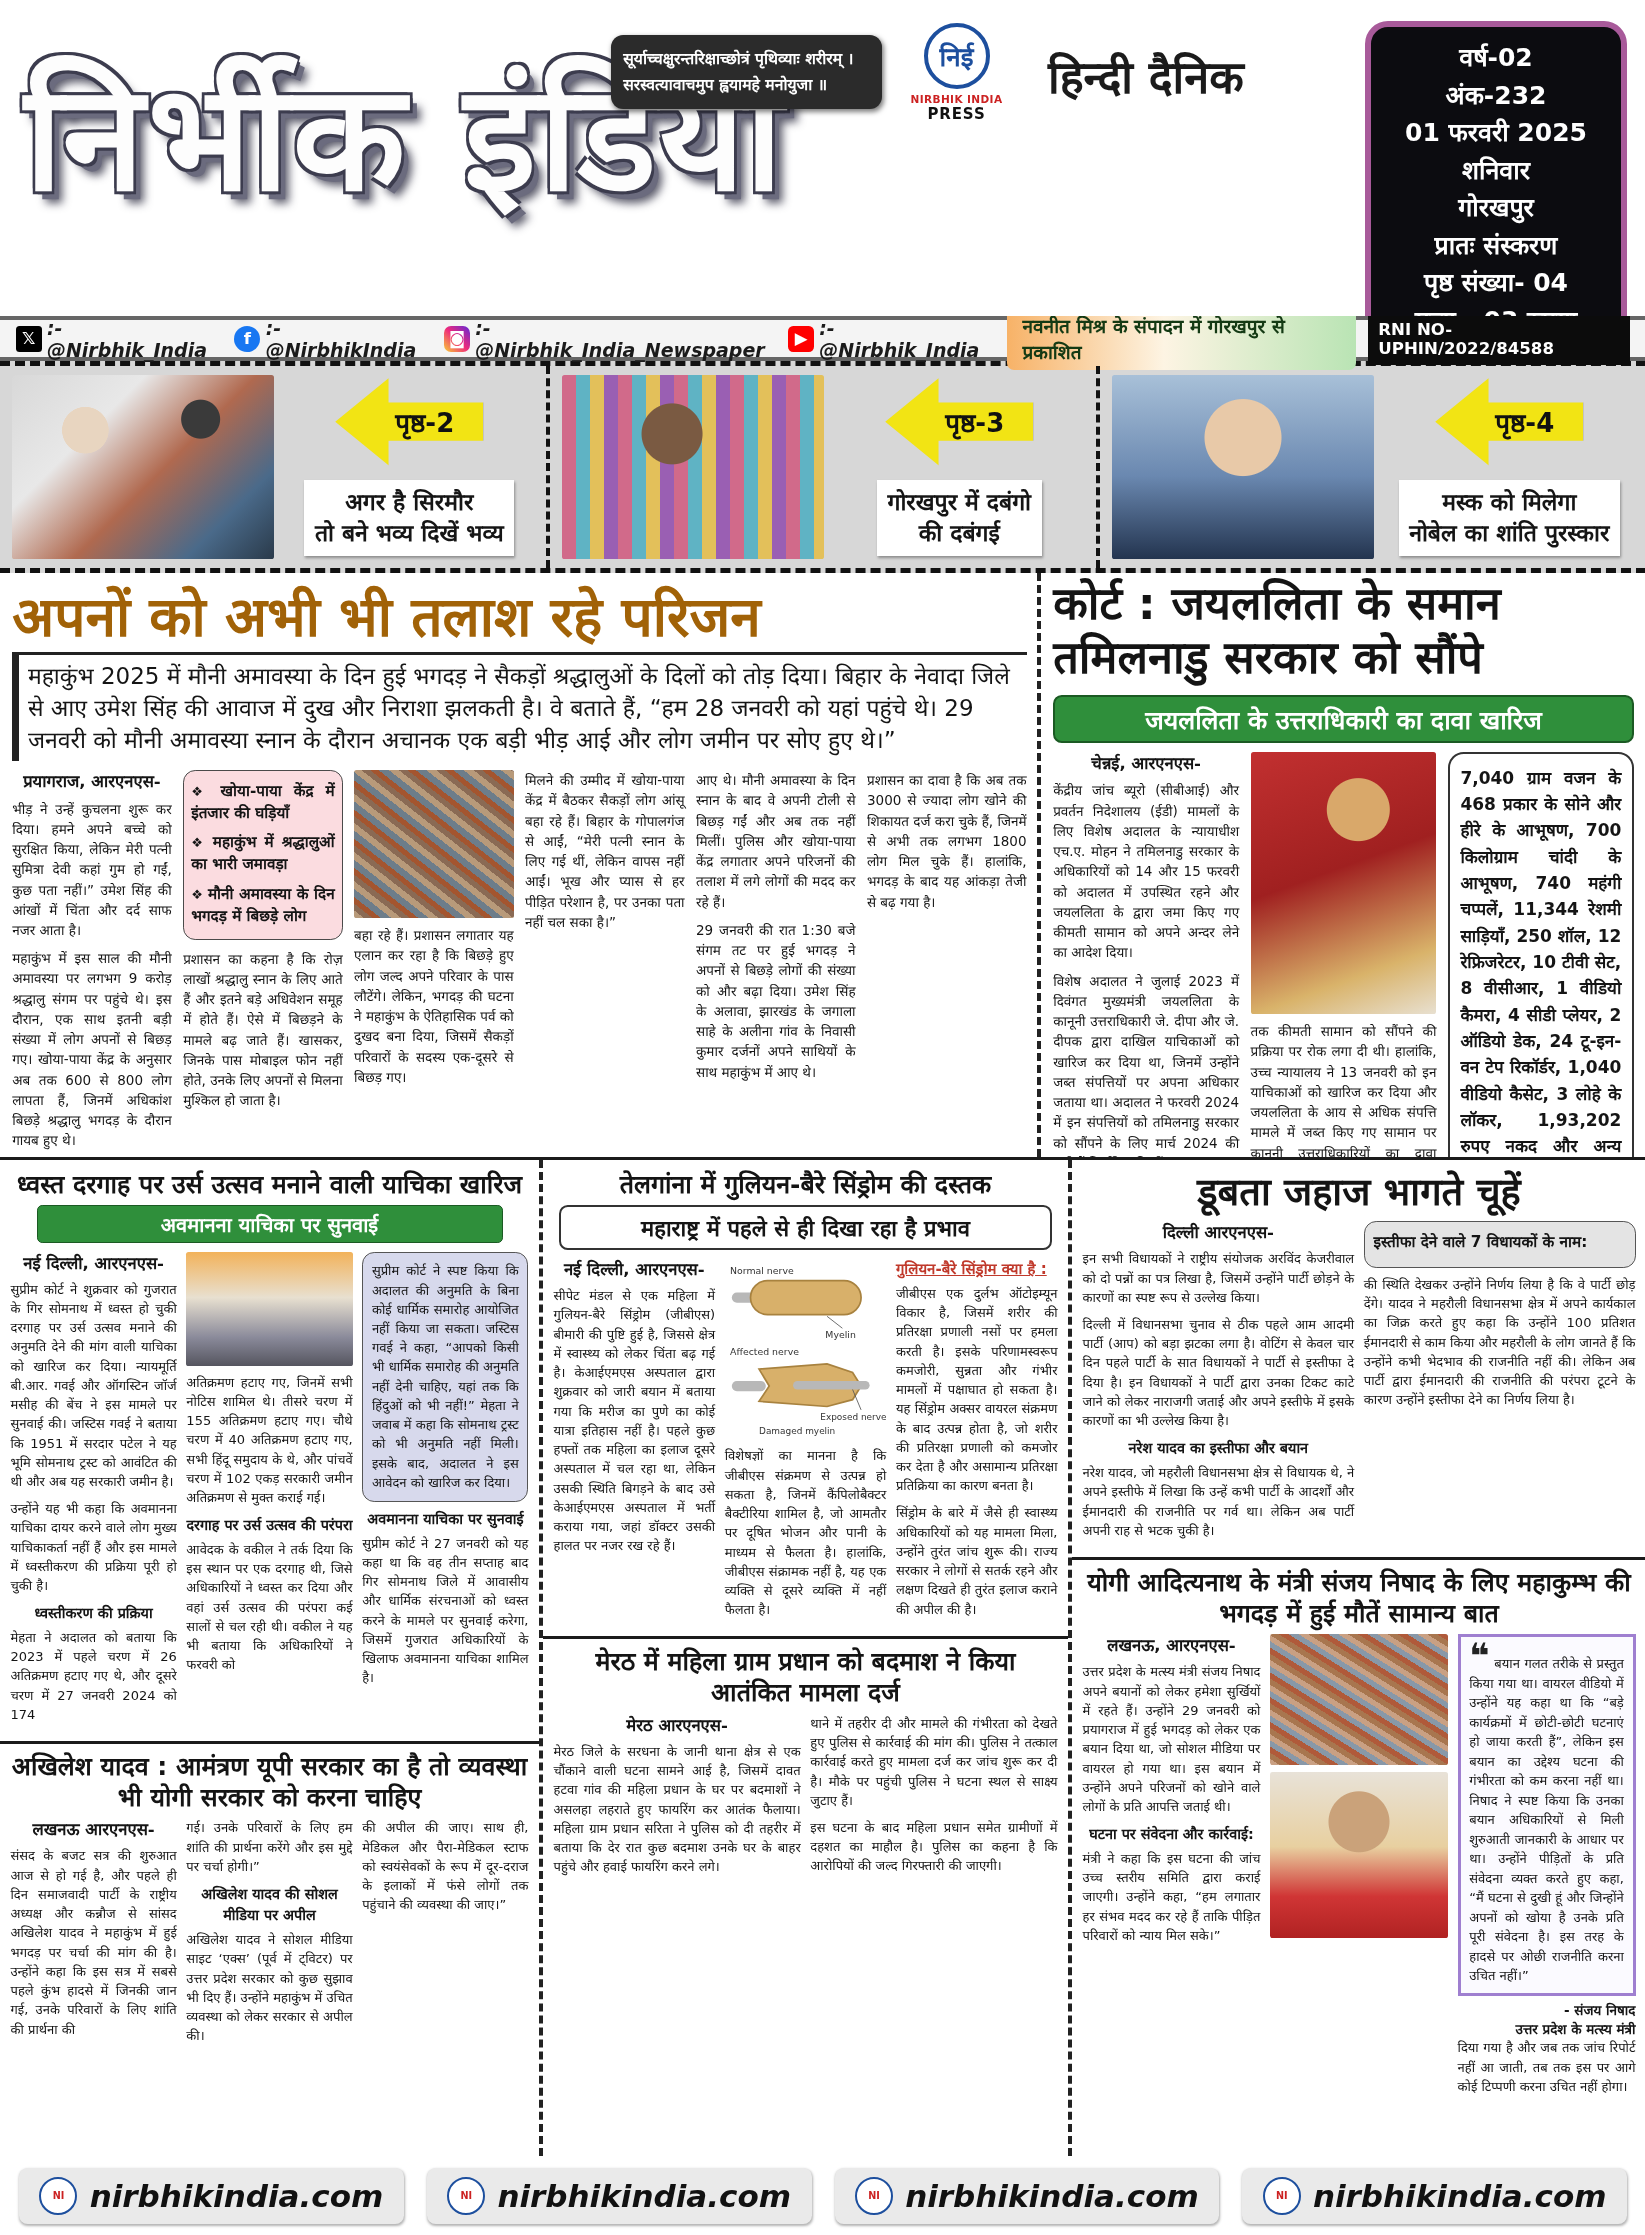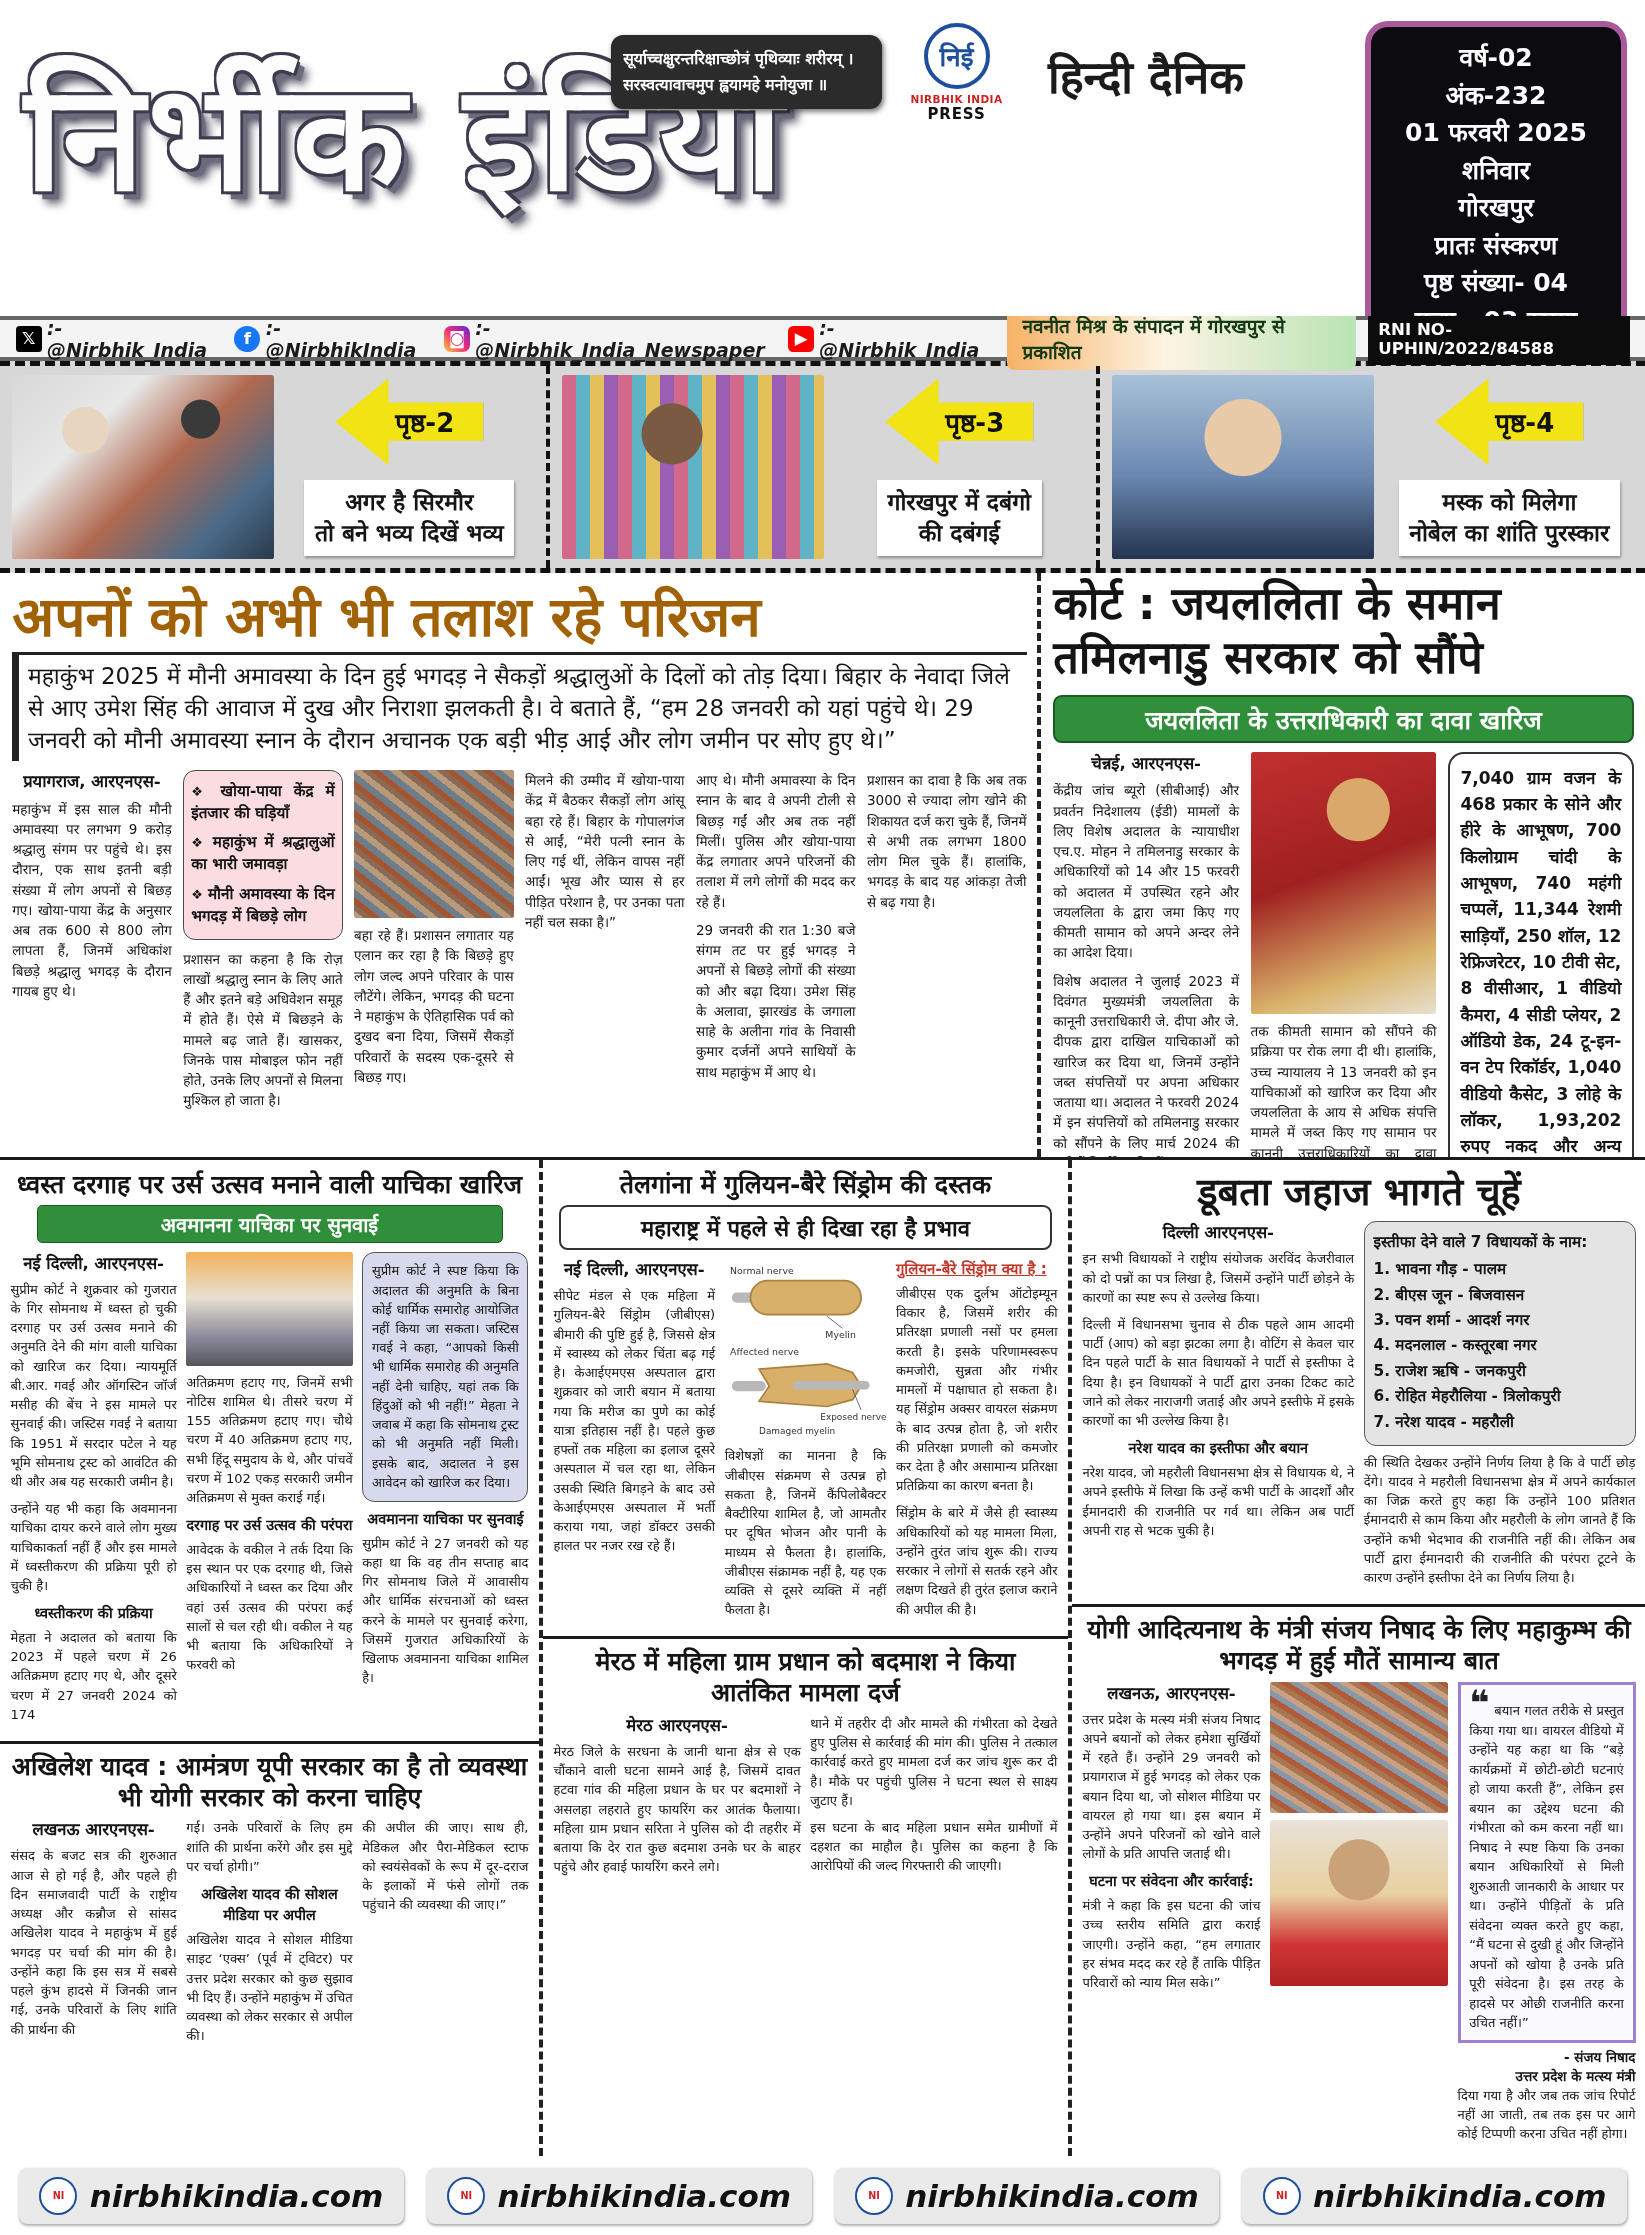--- a/index.html
+++ b/index.html
@@ -214,20 +214,21 @@
   </div>
 
   <div class="main-row">
 
     <div class="main-left">
       <div class="lead-headline">अपनों को अभी भी तलाश रहे परिजन</div>
       <div class="lead-intro">महाकुंभ 2025 में मौनी अमावस्या के दिन हुई भगदड़ ने सैकड़ों श्रद्धालुओं के दिलों को तोड़ दिया। बिहार के नेवादा जिले से आए उमेश सिंह की आवाज में दुख और निराशा झलकती है। वे बताते हैं, “हम 28 जनवरी को यहां पहुंचे थे। 29 जनवरी को मौनी अमावस्या स्नान के दौरान अचानक एक बड़ी भीड़ आई और लोग जमीन पर सोए हुए थे।”</div>
       <div class="lead-cols">
         <div class="col">
           <div class="byline">प्रयागराज, आरएनएस-</div>
+          <div class="para">भीड़ ने उन्हें कुचलना शुरू कर दिया। हमने अपने बच्चे को सुरक्षित किया, लेकिन मेरी पत्नी सुमित्रा देवी कहां गुम हो गईं, कुछ पता नहीं।” उमेश सिंह की आंखों में चिंता और दर्द साफ नजर आता है।</div>
           <div class="para">महाकुंभ में इस साल की मौनी अमावस्या पर लगभग 9 करोड़ श्रद्धालु संगम पर पहुंचे थे। इस दौरान, एक साथ इतनी बड़ी संख्या में लोग अपनों से बिछड़ गए। खोया-पाया केंद्र के अनुसार अब तक 600 से 800 लोग लापता हैं, जिनमें अधिकांश बिछड़े श्रद्धालु भगदड़ के दौरान गायब हुए थे।</div>
 
         </div>
         <div class="col">
           <div class="pink-box">
               <div class="li">खोया-पाया केंद्र में इंतजार की घड़ियाँ</div>
               <div class="li">महाकुंभ में श्रद्धालुओं का भारी जमावड़ा</div>
               <div class="li">मौनी अमावस्या के दिन भगदड़ में बिछड़े लोग</div>
             </div>
           <div class="para">प्रशासन का कहना है कि रोज़ लाखों श्रद्धालु स्नान के लिए आते हैं और इतने बड़े अधिवेशन समूह में होते हैं। ऐसे में बिछड़ने के मामले बढ़ जाते हैं। खासकर, जिनके पास मोबाइल फोन नहीं होते, उनके लिए अपनों से मिलना मुश्किल हो जाता है।</div>
@@ -378,29 +379,20 @@
           <div class="col">
             <div class="byline">दिल्ली आरएनएस-</div>
             <div class="para">इन सभी विधायकों ने राष्ट्रीय संयोजक अरविंद केजरीवाल को दो पन्नों का पत्र लिखा है, जिसमें उन्होंने पार्टी छोड़ने के कारणों का स्पष्ट रूप से उल्लेख किया।</div>
             <div class="para">दिल्ली में विधानसभा चुनाव से ठीक पहले आम आदमी पार्टी (आप) को बड़ा झटका लगा है। वोटिंग से केवल चार दिन पहले पार्टी के सात विधायकों ने पार्टी से इस्तीफा दे दिया है। इन विधायकों ने पार्टी द्वारा उनका टिकट काटे जाने को लेकर नाराजगी जताई और अपने इस्तीफे में इसके कारणों का भी उल्लेख किया है।</div>
             <div class="sub">नरेश यादव का इस्तीफा और बयान</div>
             <div class="para">नरेश यादव, जो महरौली विधानसभा क्षेत्र से विधायक थे, ने अपने इस्तीफे में लिखा कि उन्हें कभी पार्टी के आदर्शों और ईमानदारी की राजनीति पर गर्व था। लेकिन अब पार्टी अपनी राह से भटक चुकी है।</div>
           </div>
           <div class="col">
             <div class="names-box">
               <div class="names-title">इस्तीफा देने वाले 7 विधायकों के नाम:</div>
-              <div>
-                  <div class="li">1. भावना गौड़ - पालम</div>
-                  <div class="li">2. बीएस जून - बिजवासन</div>
-                  <div class="li">3. पवन शर्मा - आदर्श नगर</div>
-                  <div class="li">4. मदनलाल - कस्तूरबा नगर</div>
-                  <div class="li">5. राजेश ऋषि - जनकपुरी</div>
-                  <div class="li">6. रोहित मेहरौलिया - त्रिलोकपुरी</div>
-                  <div class="li">7. नरेश यादव - महरौली</div>
-                </div>
             </div>
             <div class="para">की स्थिति देखकर उन्होंने निर्णय लिया है कि वे पार्टी छोड़ देंगे। यादव ने महरौली विधानसभा क्षेत्र में अपने कार्यकाल का जिक्र करते हुए कहा कि उन्होंने 100 प्रतिशत ईमानदारी से काम किया और महरौली के लोग जानते हैं कि उन्होंने कभी भेदभाव की राजनीति नहीं की। लेकिन अब पार्टी द्वारा ईमानदारी की राजनीति की परंपरा टूटने के कारण उन्होंने इस्तीफा देने का निर्णय लिया है।</div>
           </div>
         </div>
       </div>
 
       <div class="divider"></div>
 
       <div>
         <div class="h2">योगी आदित्यनाथ के मंत्री संजय निषाद के लिए महाकुम्भ की भगदड़ में हुई मौतें सामान्य बात</div>

